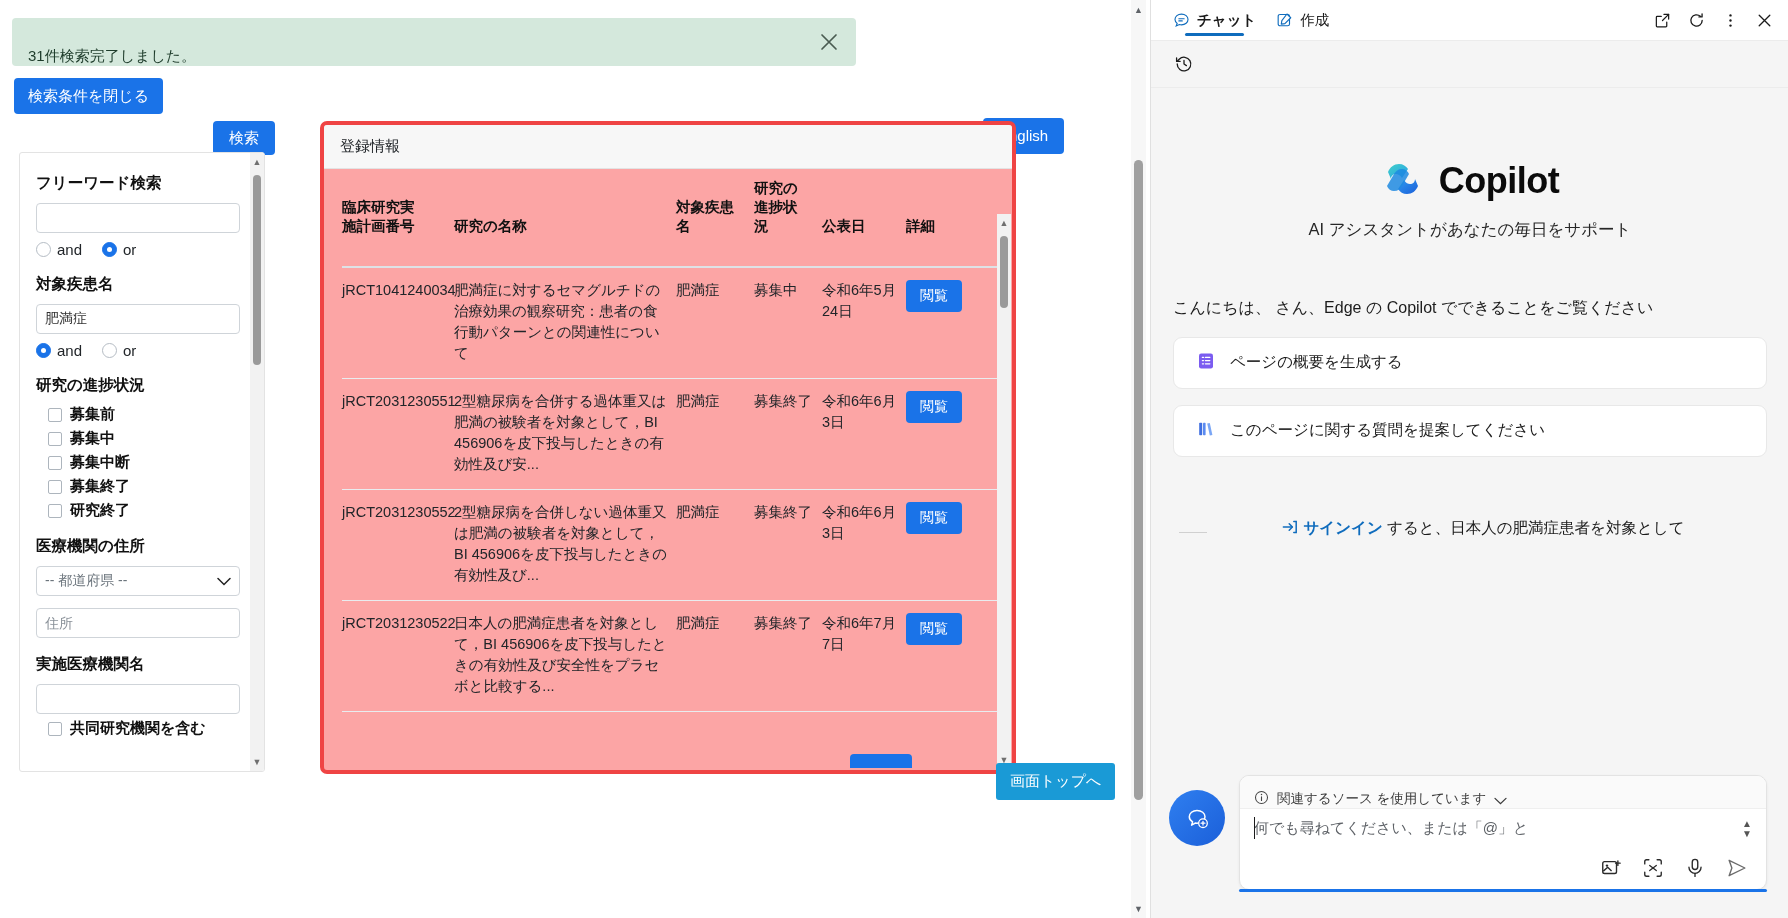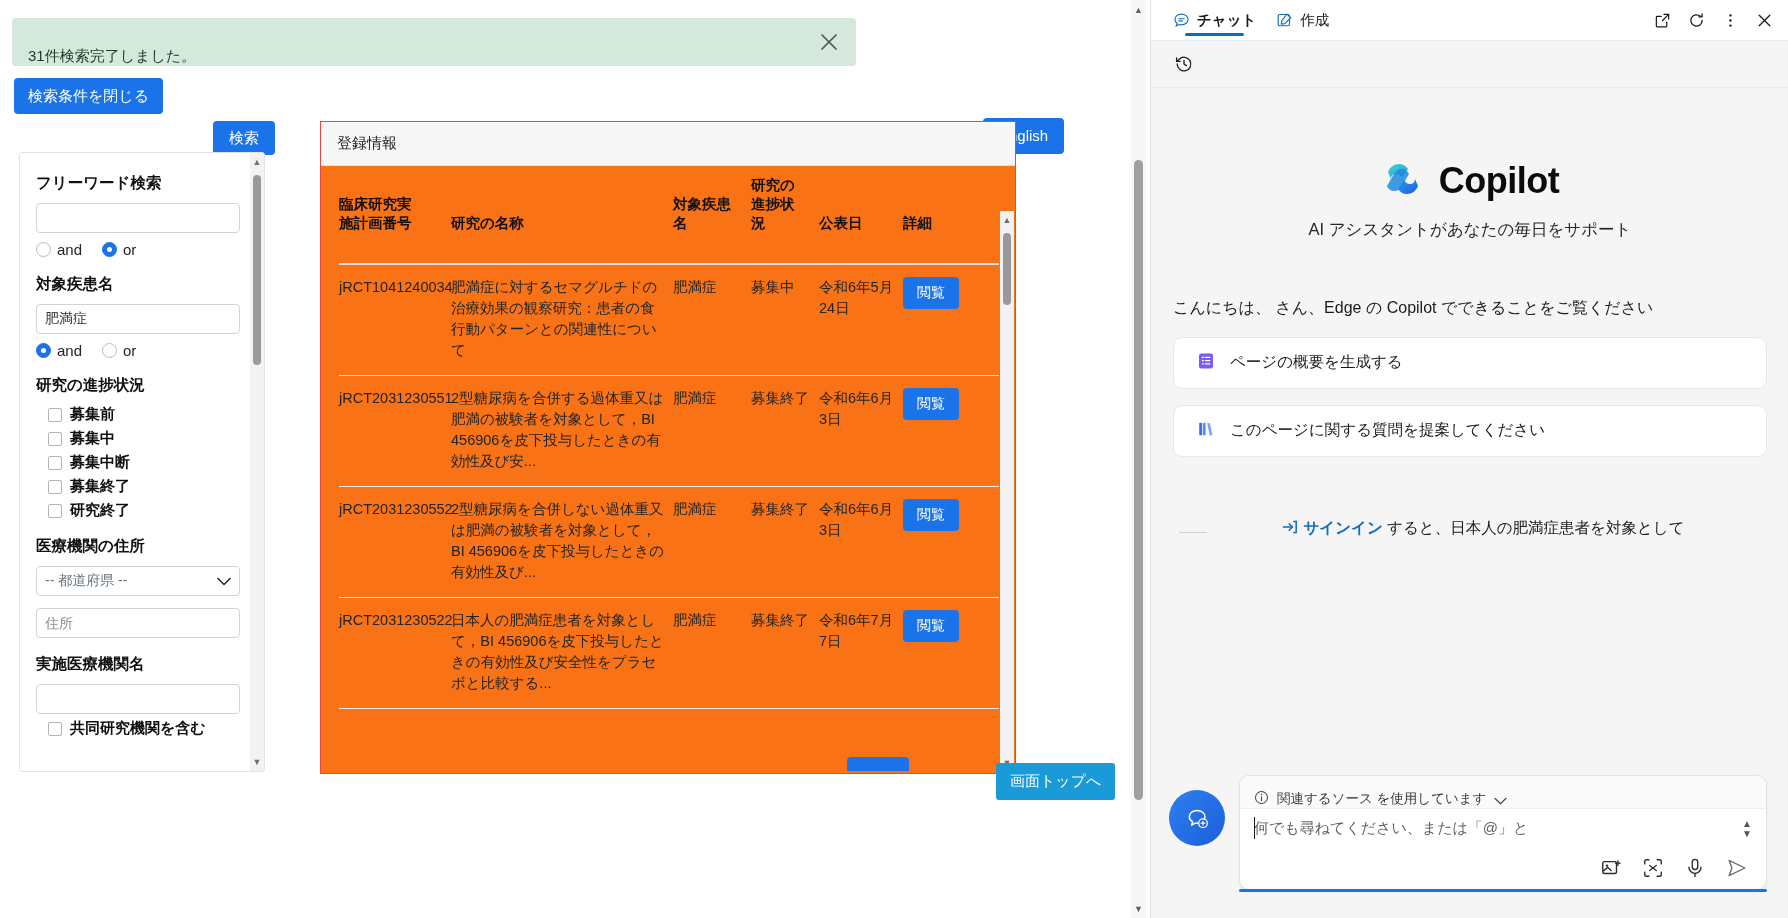--- a/index.html
+++ b/index.html
@@ -79,21 +79,21 @@
   
   .sp-scroll{position:absolute;right:0;top:0;width:14px;height:100%;background:#f2f2f2;}
   .sp-scroll .arw{position:absolute;left:0;width:14px;height:14px;display:flex;align-items:center;justify-content:center;color:#6f6f6f;font-size:9px;}
   .sp-scroll .arw.up{top:2px;}
   .sp-scroll .arw.dn{bottom:2px;}
   .sp-scroll .thumb{position:absolute;left:3px;top:22px;width:8px;height:190px;background:#9a9a9a;border-radius:4px;}
 
   
   .result-card{
     position:absolute;left:320px;top:121px;width:696px;height:653px;
-    border:1px solid #ef4444;border-radius:0;background:#f97316;box-sizing:border-box;overflow:hidden;
+    border:4px solid #ef4444;border-radius:7px;background:#fca5a5;box-sizing:border-box;overflow:hidden;
   }
   .rc-head{
     height:44px;background:#f7f7f7;border-bottom:1px solid #e3e3e3;
     display:flex;align-items:center;padding:0 16px;box-sizing:border-box;
     font-size:15px;color:#212529;
   }
   .rc-body{position:absolute;left:0;top:44px;right:0;bottom:0;overflow:hidden;}
   .tbl-wrap{position:absolute;left:0;top:0;width:678px;height:100%;overflow:hidden;}
   table.reg{border-collapse:collapse;width:640px;margin-left:18px;table-layout:fixed;}
   table.reg th{

